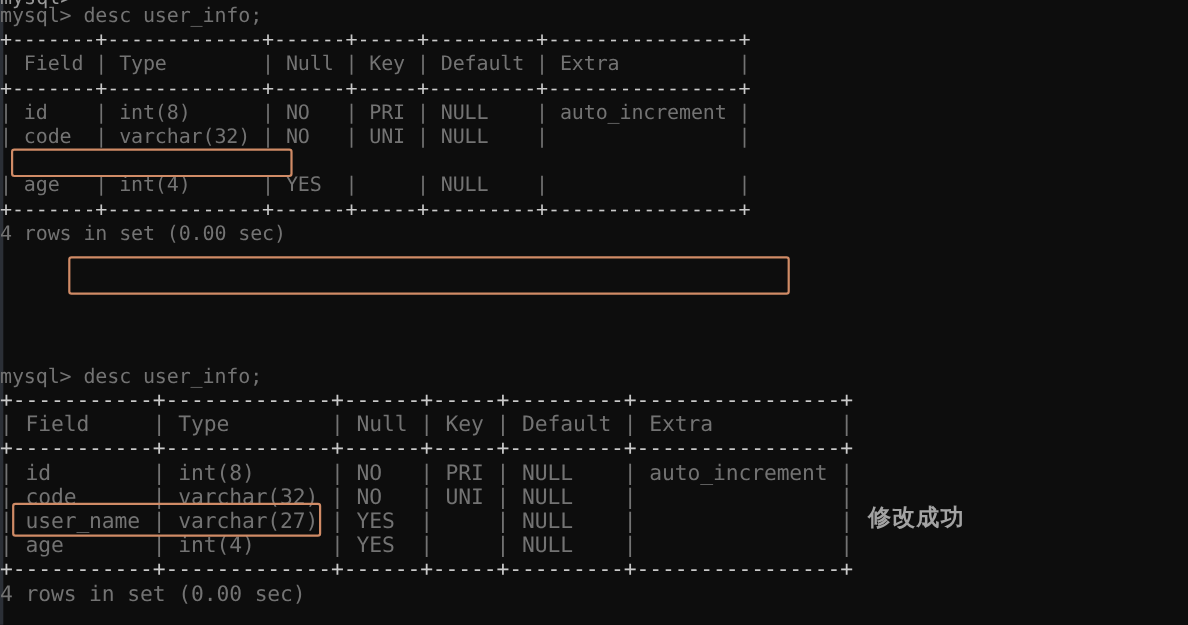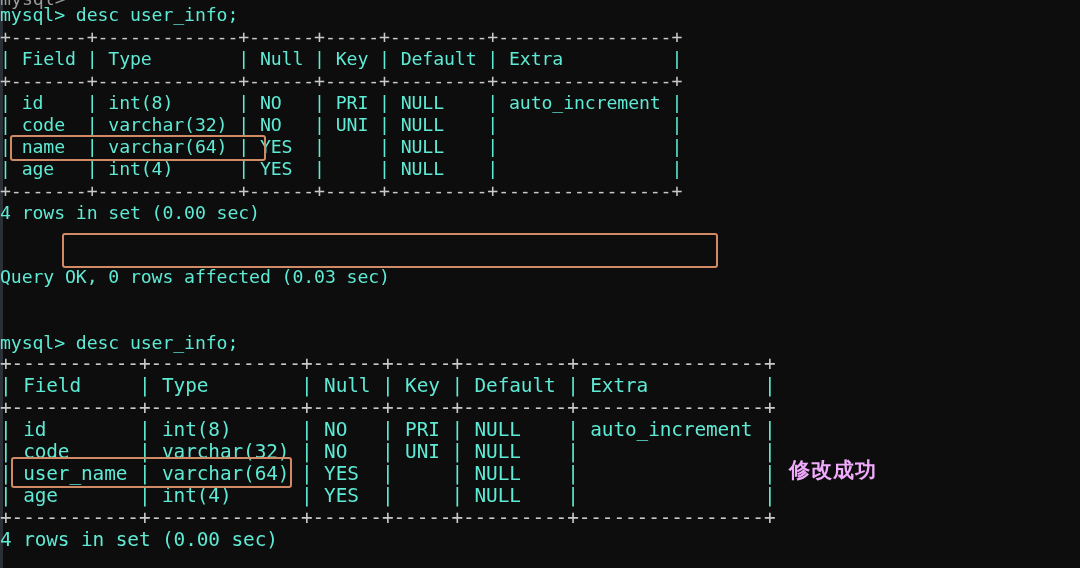--- a/index.html
+++ b/index.html
@@ -18,21 +18,21 @@
     position: relative;
     width: 1080px;
     height: 568px;
     background: #0d0d0d;
     color: #d6d6d6;
   }
   .line {
     position: absolute;
     left: 0;
     white-space: pre;
-    color: #5eead4;
+    color: #737373;
     font-family: "DejaVu Sans Mono", "Liberation Mono", monospace;
     letter-spacing: 0;
   }
   
   .blk-a {
     font-size: 18.2px;
     line-height: 22px;
     letter-spacing: -0.12px;
   }
   
@@ -65,21 +65,21 @@
   .hl-box {
     position: absolute;
     border: 2px solid #d08b66;
     border-radius: 3px;
     box-sizing: border-box;
     background: transparent;
     pointer-events: none;
   }
   .note-cn {
     position: absolute;
-    color: #f0abfc;
+    color: #a3a3a3;
     font-family: "DejaVu Sans", "Liberation Sans", sans-serif;
     font-weight: bold;
     font-size: 21px;
     letter-spacing: 1px;
     white-space: pre;
   }
 </style>
 </head>
 <body>
 
@@ -88,34 +88,32 @@
   <div class="left-edge"></div>
 
   <div class="clipped-top">mysql&gt;</div>
 
   <div class="line blk-a" style="top:4px">mysql&gt; desc user_info;</div>
   <div class="line blk-a rule" style="top:26px">+-------+-------------+------+-----+---------+----------------+</div>
   <div class="line blk-a" style="top:48px">| Field | Type        | Null | Key | Default | Extra          |</div>
   <div class="line blk-a rule" style="top:70px">+-------+-------------+------+-----+---------+----------------+</div>
   <div class="line blk-a" style="top:92px">| id    | int(8)      | NO   | PRI | NULL    | auto_increment |</div>
   <div class="line blk-a" style="top:114px">| code  | varchar(32) | NO   | UNI | NULL    |                |</div>
-  <div class="line blk-a" style="top:136px">| name  | varchar(64) | YES  |     | NULL    |                |</div>
   <div class="line blk-a" style="top:158px">| age   | int(4)      | YES  |     | NULL    |                |</div>
   <div class="line blk-a rule" style="top:180px">+-------+-------------+------+-----+---------+----------------+</div>
   <div class="line blk-a" style="top:202px">4 rows in set (0.00 sec)</div>
 
-  <div class="line blk-a" style="top:266px">Query OK, 0 rows affected (0.03 sec)</div>
 
   <div class="line blk-a" style="top:332px">mysql&gt; desc user_info;</div>
   <div class="line blk-b rule" style="top:353px">+-----------+-------------+------+-----+---------+----------------+</div>
   <div class="line blk-b" style="top:375px">| Field     | Type        | Null | Key | Default | Extra          |</div>
   <div class="line blk-b rule" style="top:397px">+-----------+-------------+------+-----+---------+----------------+</div>
   <div class="line blk-b" style="top:419px">| id        | int(8)      | NO   | PRI | NULL    | auto_increment |</div>
   <div class="line blk-b" style="top:441px">| code      | varchar(32) | NO   | UNI | NULL    |                |</div>
-  <div class="line blk-b" style="top:463px">| user_name | varchar(64) | YES  |     | NULL    |                |</div>
+  <div class="line blk-b" style="top:463px">| user_name | varchar(27) | YES  |     | NULL    |                |</div>
   <div class="line blk-b" style="top:485px">| age       | int(4)      | YES  |     | NULL    |                |</div>
   <div class="line blk-b rule" style="top:507px">+-----------+-------------+------+-----+---------+----------------+</div>
   <div class="line blk-b" style="top:529px">4 rows in set (0.00 sec)</div>
 
   <div class="hl-box" style="left:10px; top:135px; width:256px; height:26px;"></div>
 
   <div class="hl-box" style="left:62px; top:233px; width:656px; height:35px;"></div>
 
   <div class="hl-box" style="left:11px; top:457px; width:281px; height:31px;"></div>
 

